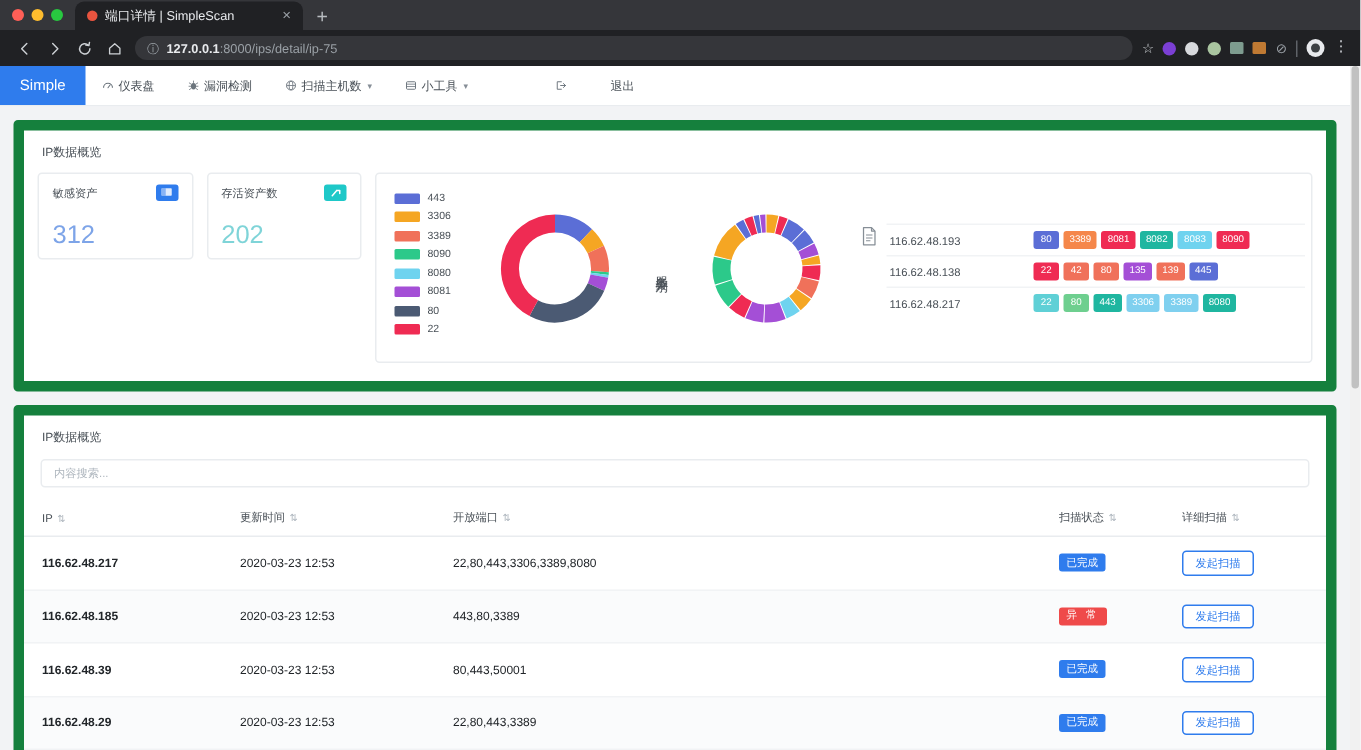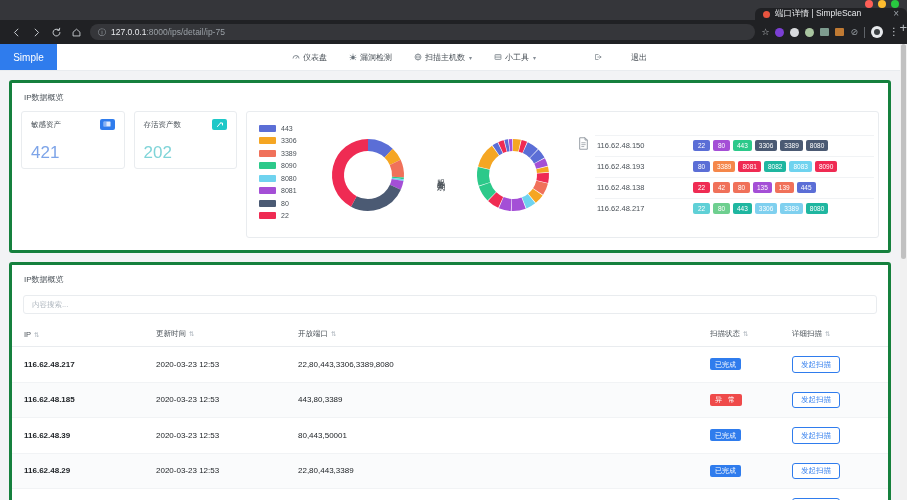--- a/index.html
+++ b/index.html
@@ -6,21 +6,21 @@
   html, body {
     width: 907px; height: 500px;
     font-family: "Liberation Sans", "DejaVu Sans", sans-serif;
     overflow: hidden; background: #f2f3f5;
   }
 
   
   .browser { width: 907px; height: 500px; position: relative; background:#ffffff; }
   .tabstrip {
     height: 20px; background:#35363a; display:flex; align-items:flex-end;
-    padding-left: 6px; position:relative;flex-direction:column;
+    padding-left: 6px; position:relative;
   }
   .traffic { display:flex; gap:5px; align-items:center; height:20px; padding:0 8px 0 2px; }
   .dot { width:8px; height:8px; border-radius:50%; }
   .dot.r{background:#ff5f57;} .dot.y{background:#febc2e;} .dot.g{background:#28c840;}
   .tab {
     height:19px; background:#202124; border-radius:6px 6px 0 0;
     display:flex; align-items:center; gap:5px; padding:0 6px 0 8px;
     min-width:152px; max-width:152px; position:relative;
   }
   .tab-fav { width:7px; height:7px; border-radius:50%; background:#e8543f; flex:none; }
@@ -40,21 +40,21 @@
     color:#cdd1d5; font-size:11px; cursor:pointer;
   }
   .nav-btn svg { display:block; }
   .omnibox {
     flex:1; height:16px; background:#35363a; border-radius:8px;
     display:flex; align-items:center; gap:5px; padding:0 8px; margin:0 6px 0 4px;
     font-size:8.5px;
   }
   .omni-info { color:#9aa0a6; font-size:8px; }
   .omni-url { color:#9aa0a6; white-space:nowrap; }
-  .omni-url b { color:#e8eaed; font-weight:400; }
+  .omni-url b { color:#e8eaed; font-weight:700; }
   .tb-icons { display:flex; align-items:center; gap:6px; padding-right:2px; }
   .tb-star { color:#cdd1d5; font-size:9px; cursor:pointer; }
   .ext { width:9px; height:9px; border-radius:50%; cursor:pointer; }
   .ext.purple{background:#7b3fd4;} .ext.puzzle{background:#d8dadd;}
   .ext.sage{background:#a9c5a0;}
   .ext-sq { width:9px; height:8px; border-radius:1px; cursor:pointer; }
   .ext-sq.teal{background:#7e9c8f;} .ext-sq.brown{background:#c07a33;}
   .ext-ban { color:#9aa0a6; font-size:9px; cursor:pointer; }
   .tb-sep { width:1px; height:11px; background:#5f6368; }
   .avatar-tb {
@@ -73,32 +73,32 @@
 
   
   .appnav {
     height:27px; background:#ffffff; display:flex; align-items:stretch;
     border-bottom:1px solid #e9ecef;
   }
   .brand {
     width:57px; background:#2f7ced; color:#fff; font-size:10px;
     display:flex; align-items:center; justify-content:center; cursor:pointer;
   }
-  .nav-right { flex:1; display:flex; align-items:center; justify-content:center; padding-right:18px; }
+  .nav-right { flex:1; display:flex; align-items:center; justify-content:flex-start; padding-right:18px; }
   .nav-item {
     display:flex; align-items:center; gap:3px; font-size:8px; color:#495057;
     padding:0 11px; cursor:pointer; white-space:nowrap;
   }
   .nav-item .ni { color:#6c757d; font-size:7.5px; display:flex; }
   .caret { font-size:6px; color:#868e96; margin-left:1px; }
   .nav-logout { margin-left:36px;gap:29px; }
 
   
   .panel {
-    background:#ffffff; border:3px solid #15803d; border-radius:3px; margin:9px 9px 0 9px;
+    background:#ffffff; border:7px solid #15803d; border-radius:3px; margin:9px 9px 0 9px;
   }
   .panel-title { font-size:8px; color:#495057; padding:9px 12px 8px 12px; }
 
   .overview-body { display:flex; padding:0 9px 12px 9px; gap:9px; }
 
   
   .cards { display:grid; grid-template-columns:1fr 1fr; gap:9px; width:216px; flex:none; }
   .card {
     border:1px solid #e9ecef; border-radius:3px; background:#fff; height:58px;
     padding:7px 9px; display:flex; flex-direction:column; justify-content:space-between;
@@ -321,21 +321,21 @@
             <div class="card">
               <div class="card-top">
                 <span class="card-label">敏感资产</span>
                 <span class="card-icon" style="background:#2f7ced">
                   <svg width="8" height="7" viewBox="0 0 16 14">
                       <rect x="1" y="1" width="14" height="10" rx="1" fill="#fff" opacity=".85"></rect>
                       <rect x="1" y="1" width="6" height="10" fill="#2f7ced" opacity=".5"></rect>
                     </svg>
                 </span>
               </div>
-              <div class="card-value" style="color:#7da4e8">421</div>
+              <div class="card-value" style="color:#7da4e8">312</div>
             </div>
 
 
             <div class="card">
               <div class="card-top">
                 <span class="card-label">存活资产数</span>
                 <span class="card-icon" style="background:#1ec8c8">
                   <svg width="8" height="7" viewBox="0 0 16 14">
                       <path d="M3 11 L9 4 M9 4 H13 V8" fill="none" stroke="#fff" stroke-width="2" stroke-linecap="round" stroke-linejoin="round"></path>
                     </svg>
@@ -425,31 +425,20 @@
             <div class="assets">
               <span class="doc-icon">
                 <svg width="11" height="13" viewBox="0 0 14 17">
                     <path d="M2 1 H9 L12 4 V16 H2 Z" fill="none" stroke="#868e96" stroke-width="1.1" stroke-linejoin="round"></path>
                     <path d="M9 1 V4 H12" fill="none" stroke="#868e96" stroke-width="1.1" stroke-linejoin="round"></path>
                     <path d="M4.2 7.5 H9.8 M4.2 10 H9.8 M4.2 12.5 H8" stroke="#868e96" stroke-width="0.9"></path>
                   </svg>
               </span>
               <div class="assets-tbl">
                 <div id="assets-rows">
-                    <div class="assets-row">
-                      <span class="ar-ip">116.62.48.150</span>
-                      <span class="ar-ports">
-                        <span class="pbadge" style="background: rgb(91, 110, 214);">22</span>
-                        <span class="pbadge" style="background: rgb(164, 79, 214);">80</span>
-                        <span class="pbadge" style="background: rgb(44, 201, 138);">443</span>
-                        <span class="pbadge" style="background: rgb(75, 90, 115);">3306</span>
-                        <span class="pbadge" style="background: rgb(75, 90, 115);">3389</span>
-                        <span class="pbadge" style="background: rgb(75, 90, 115);">8080</span>
-                      </span>
-                    </div>
                     <div class="assets-row">
                       <span class="ar-ip">116.62.48.193</span>
                       <span class="ar-ports">
                         <span class="pbadge" style="background: rgb(91, 110, 214);">80</span>
                         <span class="pbadge" style="background: rgb(245, 135, 74);">3389</span>
                         <span class="pbadge" style="background: rgb(239, 43, 83);">8081</span>
                         <span class="pbadge" style="background: rgb(31, 182, 160);">8082</span>
                         <span class="pbadge" style="background: rgb(111, 211, 239);">8083</span>
                         <span class="pbadge" style="background: rgb(239, 43, 83);">8090</span>
                       </span>

